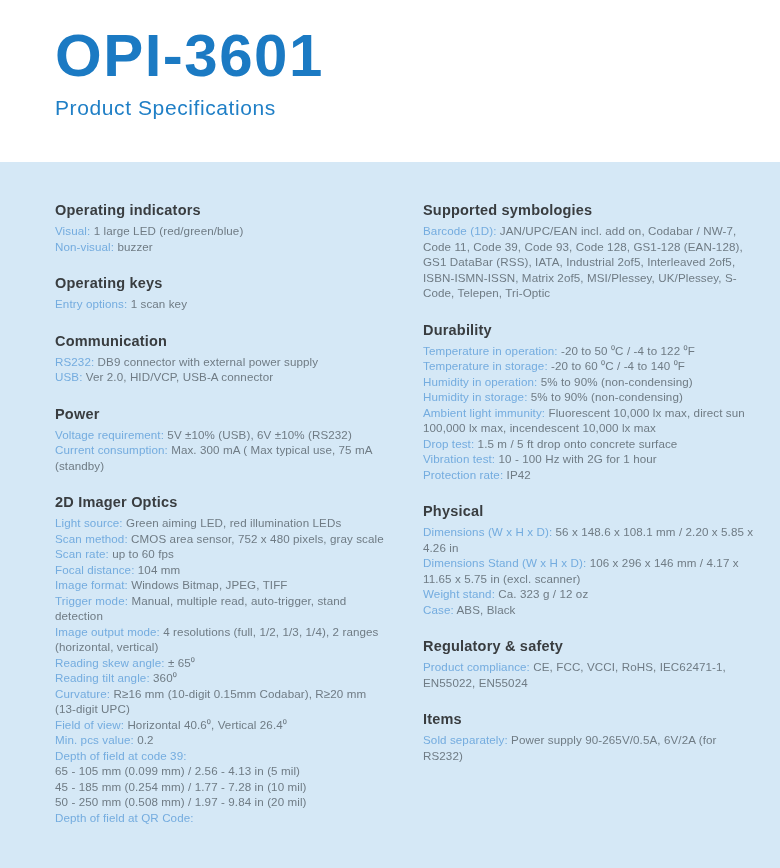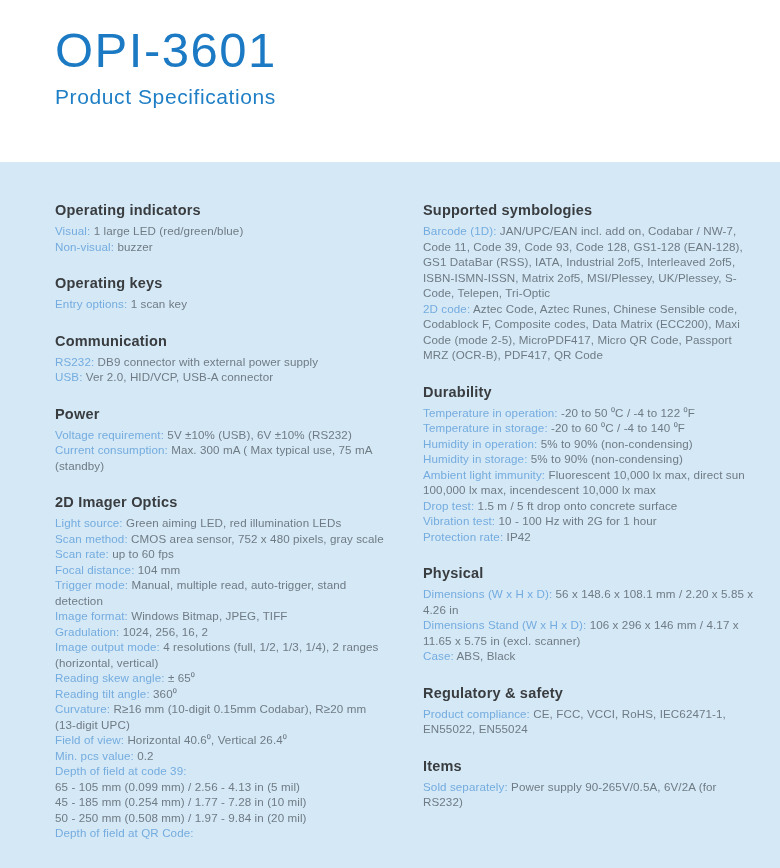--- a/index.html
+++ b/index.html
@@ -9,21 +9,21 @@
     background: #ffffff;
     font-family: "Liberation Sans", sans-serif;
     overflow: hidden;
   }
   .page { position: relative; width: 780px; height: 868px; }
 
   
   .header { padding: 26px 55px 0 55px; background: #ffffff; height: 162px; }
   .title {
     margin: 0; color: #1b7ac3;
-    font-size: 49px; font-weight: 400;
+    font-size: 60px; font-weight: 700;
     letter-spacing: 1.5px; line-height: 1.0;
   }
   .subtitle {
     margin: 10px 0 0 0; color: #1f7fc6;
     font-size: 21px; font-weight: 400;
     letter-spacing: 0.6px; line-height: 1.1;
   }
 
   
   .sheet {
@@ -78,57 +78,56 @@
             <h3>Power</h3>
             <p class="spec-row"><span class="lbl">Voltage requirement:</span> <span class="val">5V ±10% (USB), 6V ±10% (RS232)</span></p>
             <p class="spec-row"><span class="lbl">Current consumption:</span> <span class="val">Max. 300 mA ( Max typical use, 75 mA (standby)</span></p>
           </section>
           <section class="spec-section">
             <h3>2D Imager Optics</h3>
             <p class="spec-row"><span class="lbl">Light source:</span> <span class="val">Green aiming LED, red illumination LEDs</span></p>
             <p class="spec-row"><span class="lbl">Scan method:</span> <span class="val">CMOS area sensor, 752 x 480 pixels, gray scale</span></p>
             <p class="spec-row"><span class="lbl">Scan rate:</span> <span class="val">up to 60 fps</span></p>
             <p class="spec-row"><span class="lbl">Focal distance:</span> <span class="val">104 mm</span></p>
+            <p class="spec-row"><span class="lbl">Image format:</span> <span class="val">Windows Bitmap, JPEG, TIFF</span></p>
             <p class="spec-row"><span class="lbl">Trigger mode:</span> <span class="val">Manual, multiple read, auto-trigger, stand detection</span></p>
-            <p class="spec-row"><span class="lbl">Image format:</span> <span class="val">Windows Bitmap, JPEG, TIFF</span></p>
-            <p class="spec-row"><span class="lbl">Gradulation:</span> <span class="val">1024, 256, 16, 2</span></p>
             <p class="spec-row"><span class="lbl">Image output mode:</span> <span class="val">4 resolutions (full, 1/2, 1/3, 1/4), 2 ranges (horizontal, vertical)</span></p>
             <p class="spec-row"><span class="lbl">Reading skew angle:</span> <span class="val">± 65⁰</span></p>
             <p class="spec-row"><span class="lbl">Reading tilt angle:</span> <span class="val">360⁰</span></p>
             <p class="spec-row"><span class="lbl">Curvature:</span> <span class="val">R≥16 mm (10-digit 0.15mm Codabar), R≥20 mm (13-digit UPC)</span></p>
             <p class="spec-row"><span class="lbl">Field of view:</span> <span class="val">Horizontal 40.6⁰, Vertical 26.4⁰</span></p>
             <p class="spec-row"><span class="lbl">Min. pcs value:</span> <span class="val">0.2</span></p>
             <p class="spec-row"><span class="lbl">Depth of field at code 39:</span></p>
             <p class="spec-row"><span class="val">65 - 105 mm (0.099 mm) / 2.56 - 4.13 in (5 mil)</span></p>
             <p class="spec-row"><span class="val">45 - 185 mm (0.254 mm) / 1.77 - 7.28 in (10 mil)</span></p>
             <p class="spec-row"><span class="val">50 - 250 mm (0.508 mm) / 1.97 - 9.84 in (20 mil)</span></p>
             <p class="spec-row"><span class="lbl">Depth of field at QR Code:</span></p>
           </section>
         </div>
       <div class="col" id="col-right">
           <section class="spec-section">
             <h3>Supported symbologies</h3>
             <p class="spec-row"><span class="lbl">Barcode (1D):</span> <span class="val">JAN/UPC/EAN incl. add on, Codabar / NW-7, Code 11, Code 39, Code 93, Code 128, GS1-128 (EAN-128), GS1 DataBar (RSS), IATA, Industrial 2of5, Interleaved 2of5, ISBN-ISMN-ISSN, Matrix 2of5, MSI/Plessey, UK/Plessey, S-Code, Telepen, Tri-Optic</span></p>
-            <p class="spec-row"><span class="lbl">2D code:</span> <span class="val">Aztec Code, Aztec Runes, Chinese Sensible code, Codablock F, Composite codes, Data Matrix (ECC200), Maxi Code (mode 2-5), MicroPDF417, Micro QR Code, Passport MRZ (OCR-B), PDF417, QR Code</span></p>
           </section>
           <section class="spec-section">
             <h3>Durability</h3>
             <p class="spec-row"><span class="lbl">Temperature in operation:</span> <span class="val">-20 to 50 ⁰C / -4 to 122 ⁰F</span></p>
             <p class="spec-row"><span class="lbl">Temperature in storage:</span> <span class="val">-20 to 60 ⁰C / -4 to 140 ⁰F</span></p>
             <p class="spec-row"><span class="lbl">Humidity in operation:</span> <span class="val">5% to 90% (non-condensing)</span></p>
             <p class="spec-row"><span class="lbl">Humidity in storage:</span> <span class="val">5% to 90% (non-condensing)</span></p>
             <p class="spec-row"><span class="lbl">Ambient light immunity:</span> <span class="val">Fluorescent 10,000 lx max, direct sun 100,000 lx max, incendescent 10,000 lx max</span></p>
             <p class="spec-row"><span class="lbl">Drop test:</span> <span class="val">1.5 m / 5 ft drop onto concrete surface</span></p>
             <p class="spec-row"><span class="lbl">Vibration test:</span> <span class="val">10 - 100 Hz with 2G for 1 hour</span></p>
             <p class="spec-row"><span class="lbl">Protection rate:</span> <span class="val">IP42</span></p>
           </section>
           <section class="spec-section">
             <h3>Physical</h3>
             <p class="spec-row"><span class="lbl">Dimensions (W x H x D):</span> <span class="val">56 x 148.6 x 108.1 mm / 2.20 x 5.85 x 4.26 in</span></p>
             <p class="spec-row"><span class="lbl">Dimensions Stand (W x H x D):</span> <span class="val">106 x 296 x 146 mm / 4.17 x 11.65 x 5.75 in (excl. scanner)</span></p>
+            <p class="spec-row"><span class="lbl">Weight stand:</span> <span class="val">Ca. 323 g / 12 oz</span></p>
             <p class="spec-row"><span class="lbl">Case:</span> <span class="val">ABS, Black</span></p>
           </section>
           <section class="spec-section">
             <h3>Regulatory &amp; safety</h3>
             <p class="spec-row"><span class="lbl">Product compliance:</span> <span class="val">CE, FCC, VCCI, RoHS, IEC62471-1, EN55022, EN55024</span></p>
           </section>
           <section class="spec-section">
             <h3>Items</h3>
             <p class="spec-row"><span class="lbl">Sold separately:</span> <span class="val">Power supply 90-265V/0.5A, 6V/2A (for RS232)</span></p>
           </section>

